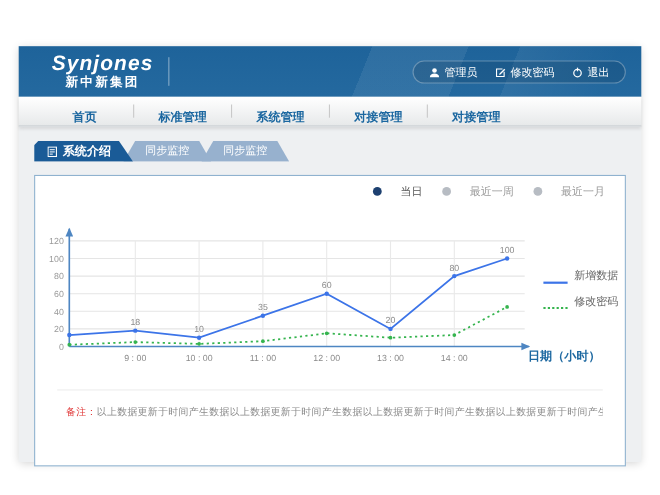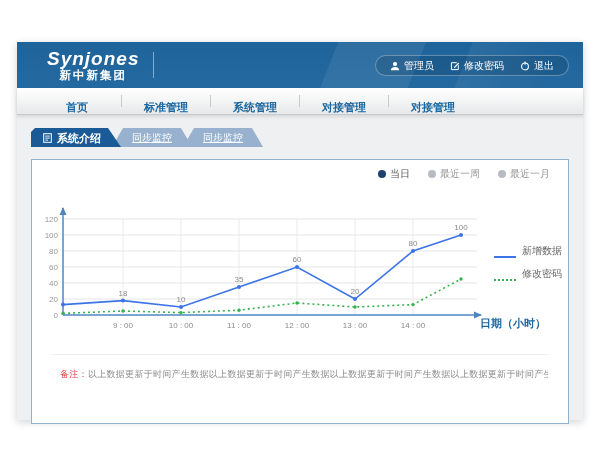--- a/index.html
+++ b/index.html
@@ -32,27 +32,27 @@
   .nav-sep { width:1px; height:12px; background:#c9c9c9; }
 
   
   .content { position:relative; height:305px; }
   .tabs { display:flex; align-items:flex-end; height:20px; margin:12px 0 0 14px; position:relative; z-index:2; }
   .tab { height:19px; line-height:20px; color:#fff; white-space:nowrap; cursor:pointer; }
   .tab-active { background:#1a5b97; font-size:11px; font-weight:bold; padding:0 20px 0 12px;
                 display:flex; align-items:center; gap:5px; z-index:2; position:relative;
                 clip-path:polygon(0 100%, 0 4px, 4px 0, calc(100% - 13px) 0, 100% 100%); }
   .tab-idle { background:#97b1ce; font-size:10px; padding:0 20px; margin-left:-9px; z-index:1; position:relative;
-              clip-path:polygon(0 100%, 11px 0, calc(100% - 11px) 0, 100% 100%);text-decoration:underline; }
+              clip-path:polygon(0 100%, 11px 0, calc(100% - 11px) 0, 100% 100%); }
 
   .panel { position:absolute; left:14px; right:14px; top:32px; height:265px; background:#fff;
            border:1px solid #8fb2cf; }
 
   .radios { position:absolute; top:7px; right:18px; display:flex; gap:18px; }
-  .radio { display:flex; align-items:center; gap:4px; font-size:10px; color:#999; cursor:pointer; }
+  .radio { display:flex; align-items:center; gap:17px; font-size:10px; color:#999; cursor:pointer; }
   .radio .dot { width:8px; height:8px; border-radius:50%; background:#b7bcc3; }
   .radio.sel { color:#555; }
   .radio.sel .dot { background:#1d4070; }
 
   .ylabel { position:absolute; left:25px; top:22px; font-size:11px; font-weight:bold; color:#1b67a0; letter-spacing:1px; }
   .xlabel { position:absolute; left:448px; top:156px; font-size:11px; font-weight:bold; color:#1b67a0; }
   #chart-svg { position:absolute; left:0; top:0; }
   #chart-svg text { font-family:"Liberation Sans", sans-serif; }
 
   .legend { position:absolute; left:462px; top:84px; display:flex; flex-direction:column; gap:9px; }

